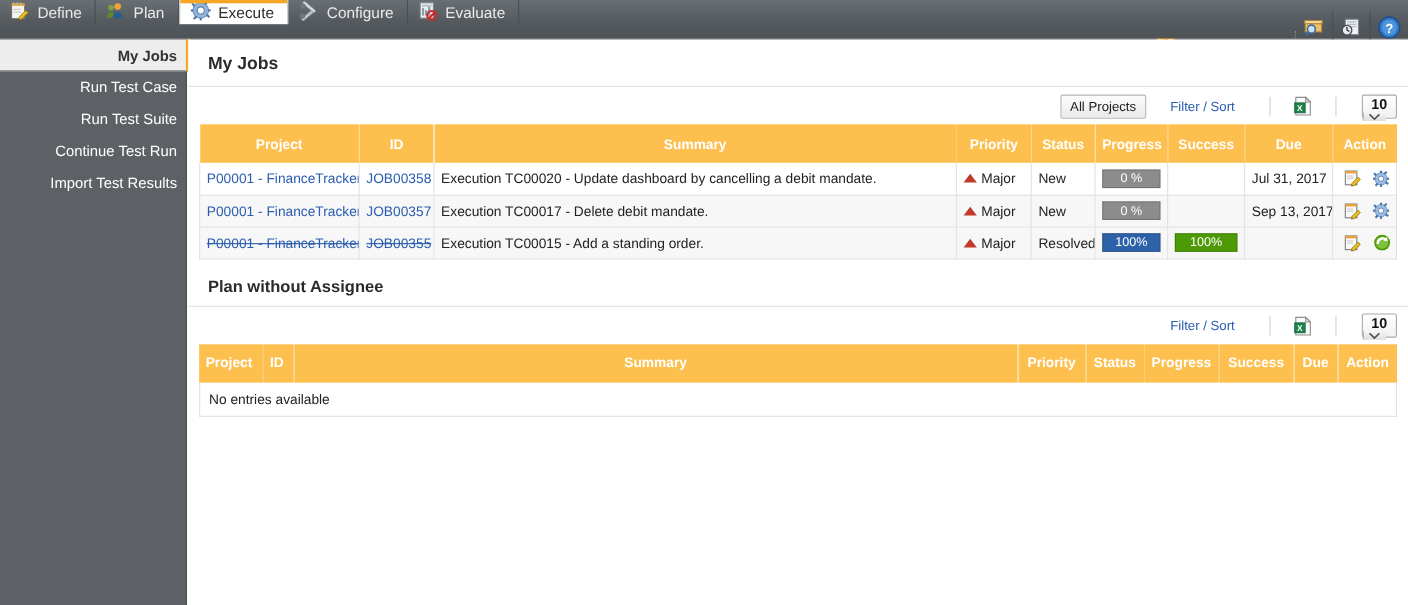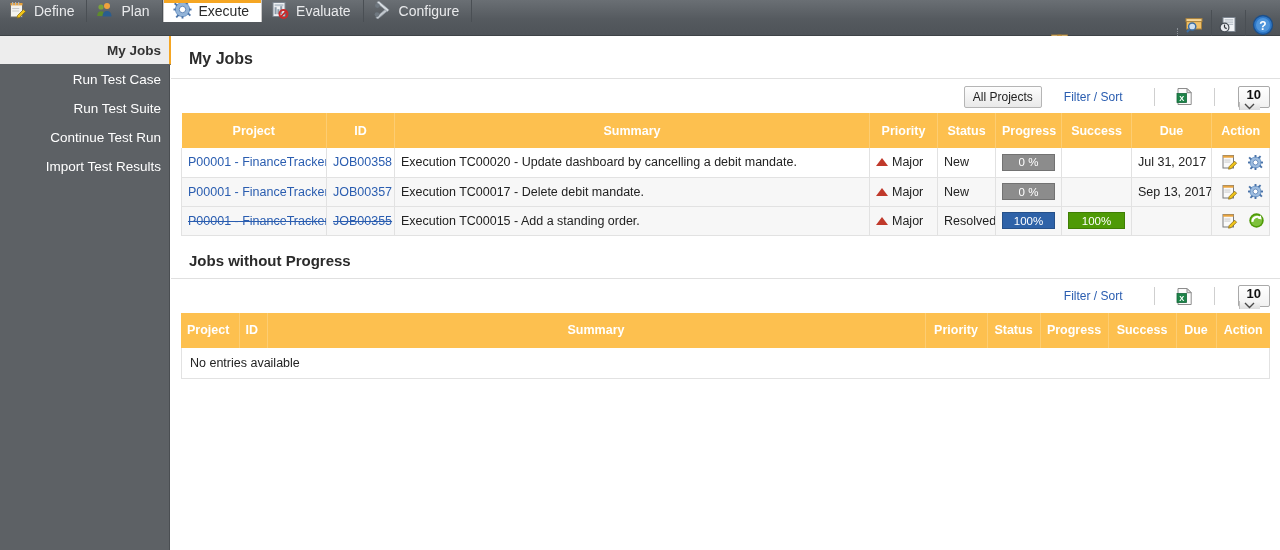--- a/index.html
+++ b/index.html
@@ -271,43 +271,43 @@
           </g>
           <circle cx="10" cy="10" r="7" fill="#93b4d8"></circle>
           <circle cx="10" cy="10" r="3.4" fill="#ffffff" stroke="#5b82b5" stroke-width="1"></circle>
         </svg>
       </span>
       <span>Execute</span>
     </div>
 
     <div class="nav-item">
       <span>
+        <svg width="19" height="18" viewBox="0 0 19 18">
+          <rect x="2" y="11.5" width="14" height="2.6" rx="1" transform="rotate(-40 9 12.8)" fill="#c2c8ce" stroke="#8a9199" stroke-width="0.7"></rect>
+          <rect x="3" y="4" width="14" height="2.6" rx="1" transform="rotate(40 10 5.3)" fill="#d8dde2" stroke="#8a9199" stroke-width="0.7"></rect>
+          <circle cx="4" cy="13.6" r="2.4" fill="#6f7880"></circle>
+          <circle cx="4.4" cy="4.6" r="2.4" fill="#6f7880"></circle>
+        </svg>
+      </span>
+      <span>Configure</span>
+    </div>
+
+    <div class="nav-item">
+      <span>
         <svg width="18" height="18" viewBox="0 0 18 18">
           <rect x="2" y="1.5" width="12" height="14" fill="#eef1f4" stroke="#7c8590" stroke-width="1"></rect>
           <rect x="3.6" y="3.2" width="8.8" height="2" fill="#b9c3cd"></rect>
           <rect x="3.6" y="6.2" width="2" height="7" fill="#8c9aa8"></rect>
           <rect x="6.4" y="8.2" width="2" height="5" fill="#8c9aa8"></rect>
           <rect x="9.2" y="5.2" width="2" height="8" fill="#8c9aa8"></rect>
           <circle cx="12.5" cy="13" r="4" fill="none" stroke="#cc2b2b" stroke-width="2"></circle>
           <line x1="9.9" y1="15.6" x2="15.1" y2="10.4" stroke="#cc2b2b" stroke-width="2"></line>
         </svg>
       </span>
       <span>Evaluate</span>
-    </div>
-
-    <div class="nav-item">
-      <span>
-        <svg width="19" height="18" viewBox="0 0 19 18">
-          <rect x="2" y="11.5" width="14" height="2.6" rx="1" transform="rotate(-40 9 12.8)" fill="#c2c8ce" stroke="#8a9199" stroke-width="0.7"></rect>
-          <rect x="3" y="4" width="14" height="2.6" rx="1" transform="rotate(40 10 5.3)" fill="#d8dde2" stroke="#8a9199" stroke-width="0.7"></rect>
-          <circle cx="4" cy="13.6" r="2.4" fill="#6f7880"></circle>
-          <circle cx="4.4" cy="4.6" r="2.4" fill="#6f7880"></circle>
-        </svg>
-      </span>
-      <span>Configure</span>
     </div>
   </div>
 
   <div class="nav-right">
     <div class="nav-proj">
       <span>
         <svg width="17" height="15" viewBox="0 0 17 15">
           <rect x="1" y="5.5" width="15" height="8" fill="#f0c068" stroke="#a9813a" stroke-width="1"></rect>
           <rect x="0.6" y="3" width="15.8" height="3" fill="#f7d697" stroke="#a9813a" stroke-width="1"></rect>
           <rect x="6.8" y="3" width="3.4" height="10.5" fill="#e8ac4d" stroke="#a9813a" stroke-width="0.8"></rect>
@@ -560,21 +560,21 @@
                 </svg>
               </span>
             </div>
           </td>
         </tr>
 
       </tbody>
     </table>
   </div>
 
-  <div class="section-title">Jobs without Progress</div>
+  <div class="section-title">Plan without Assignee</div>
 
   <div class="toolbar">
     <a class="link-filter">Filter / Sort</a>
     <span class="tb-sep"></span>
     <span class="excel-btn">
       <svg width="17" height="19" viewBox="0 0 17 19">
         <path d="M2 1.5 h9 l4.2 4.2 V17.5 H2 Z" fill="#fbfbfb" stroke="#8d8d8d" stroke-width="1"></path>
         <path d="M11 1.5 v4.2 h4.2 Z" fill="#e3e3e3" stroke="#8d8d8d" stroke-width="1"></path>
         <rect x="1" y="6.5" width="9.5" height="9" fill="#1d8348" stroke="#14663a" stroke-width="0.8"></rect>
         <text x="5.7" y="13.6" text-anchor="middle" font-family="Liberation Sans, sans-serif" font-size="7.5" font-weight="bold" fill="#ffffff">X</text>

